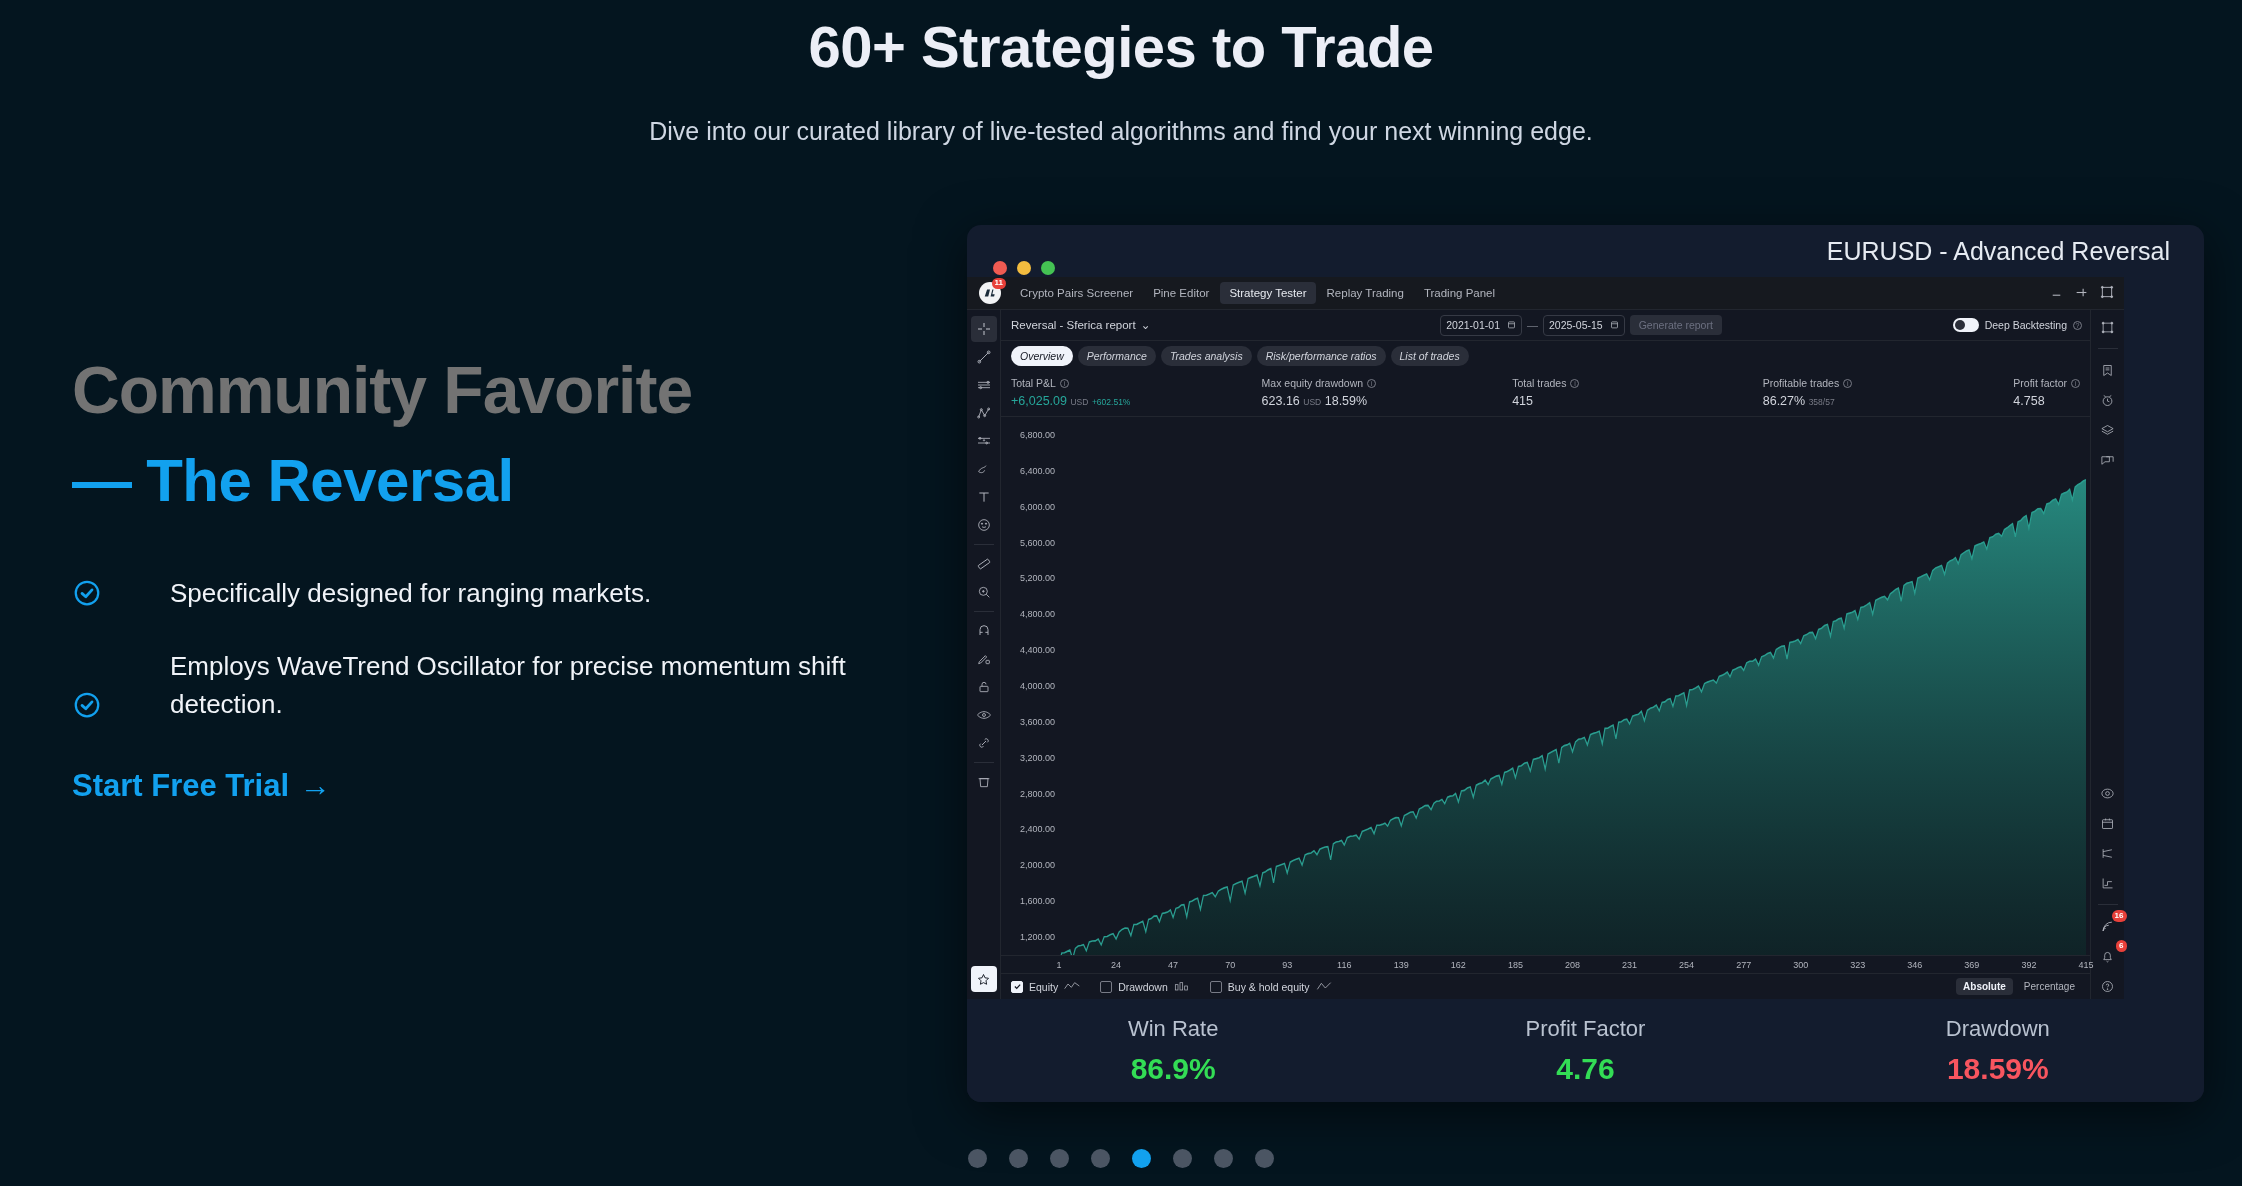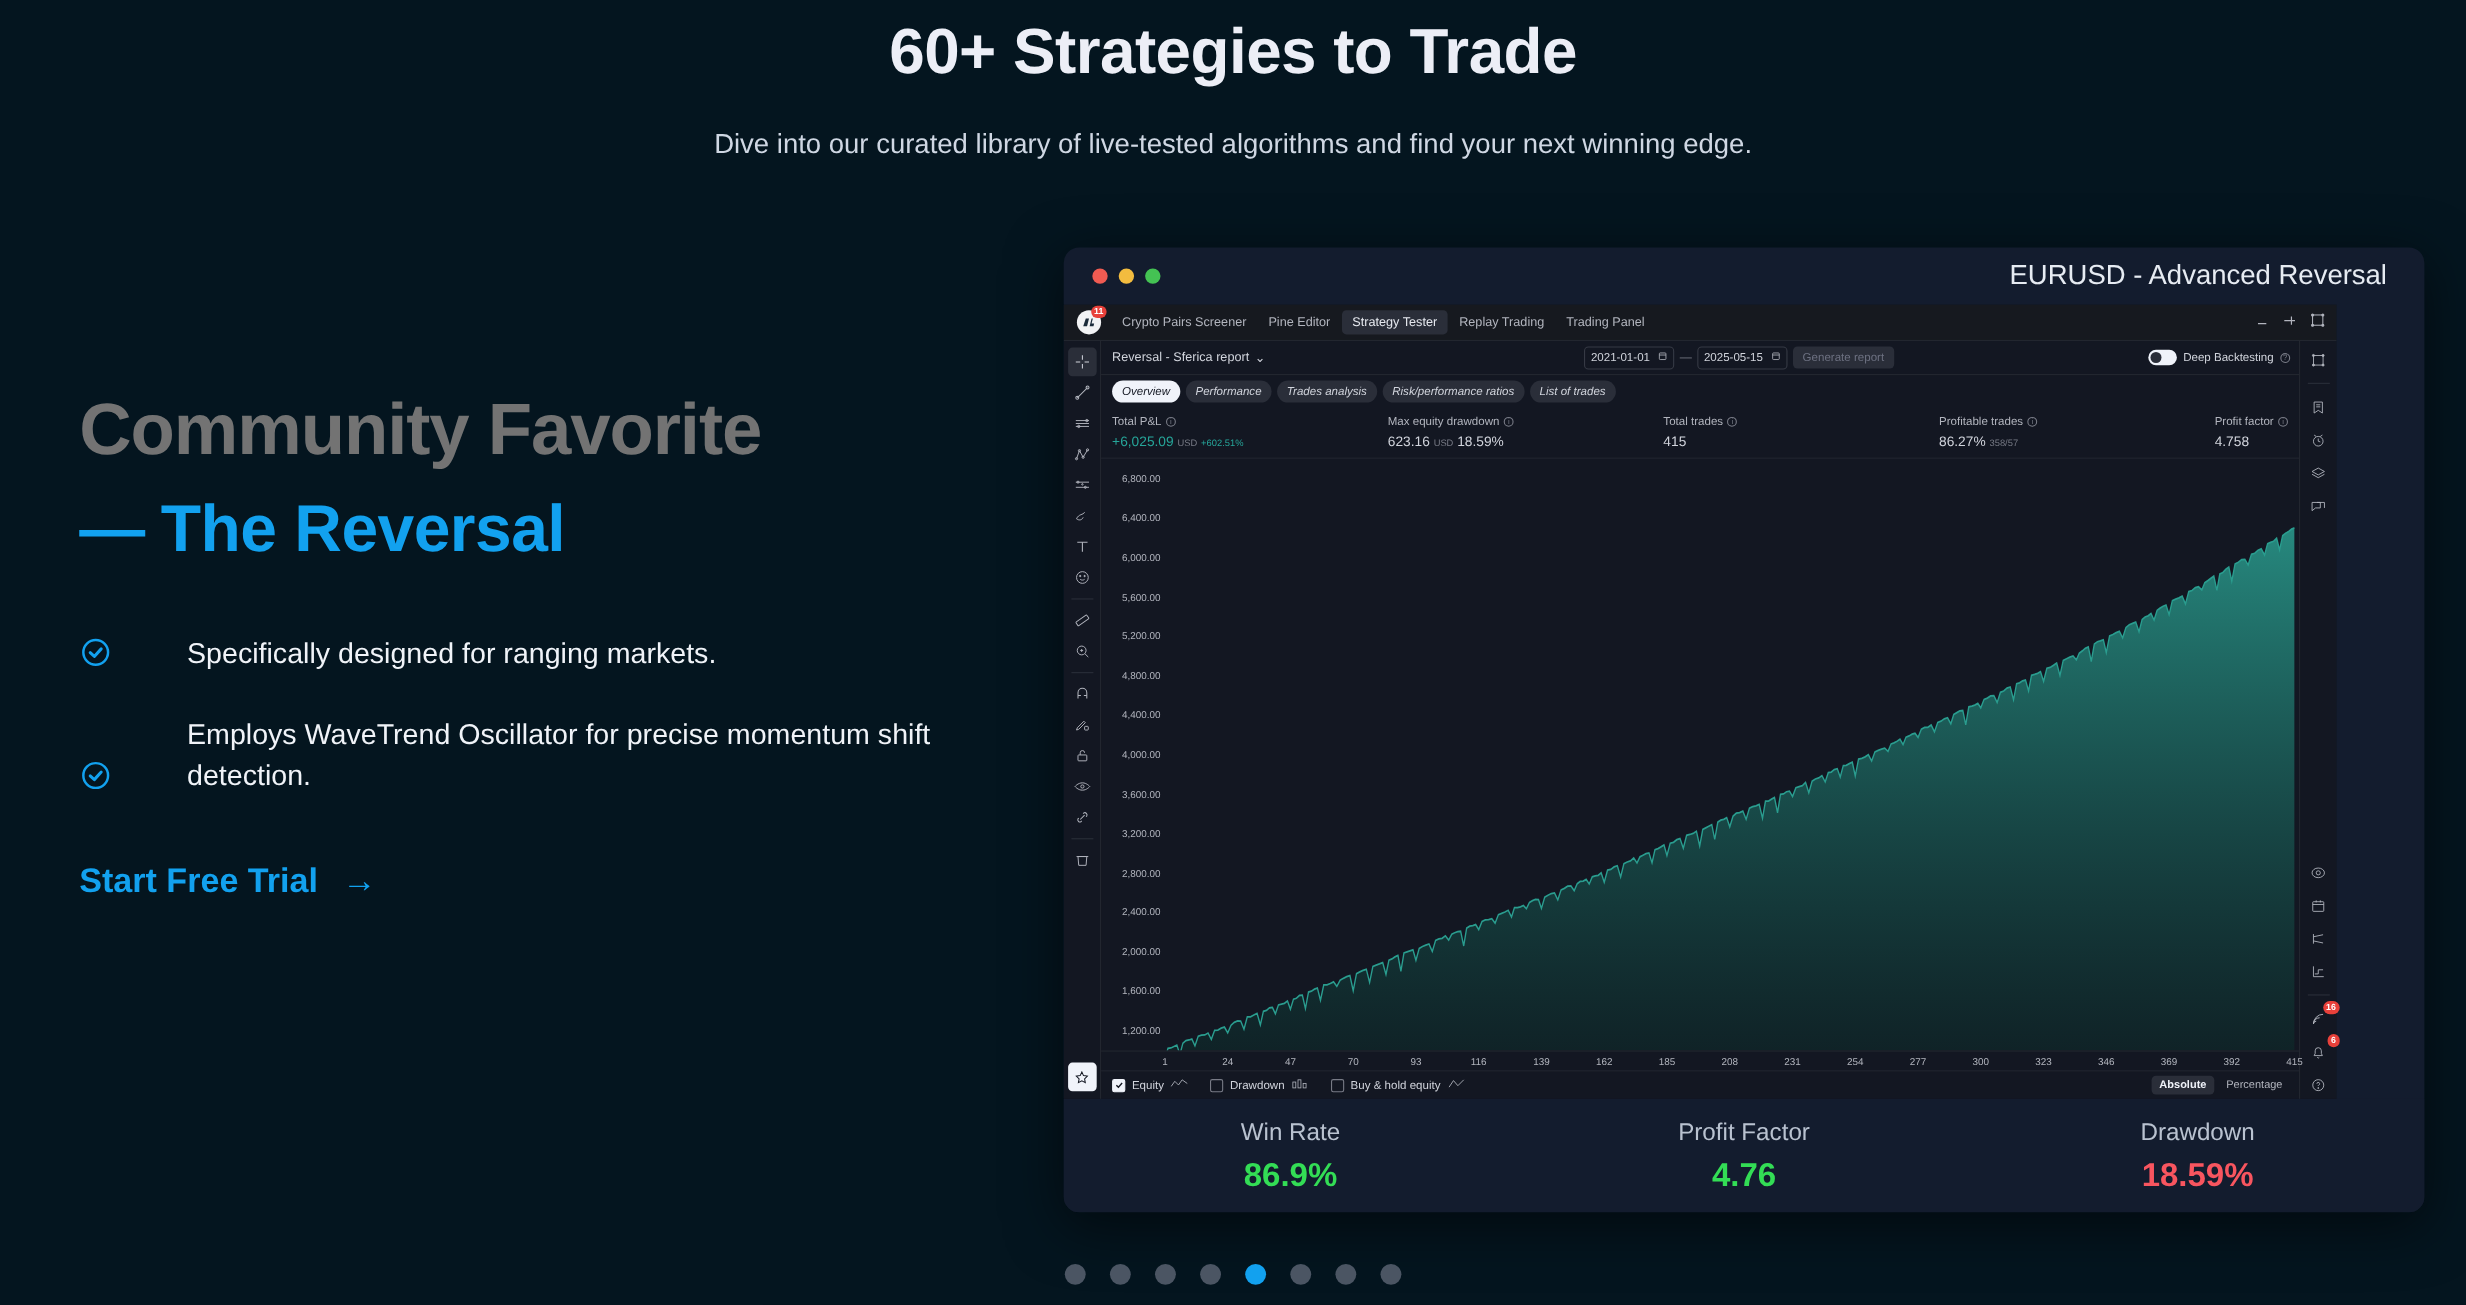--- a/index.html
+++ b/index.html
@@ -34,36 +34,36 @@
   .h-accent .dash { letter-spacing: -2px; }
 
   .bullets { margin-top: 60px; }
   .bullet { display: flex; align-items: flex-end; margin-bottom: 36px; gap: 40px; }
   .bullet .chk { flex: 0 0 auto; margin-top: 4px; margin-right: 28px; }
   .bullet .btxt {
     font-size: 26px; color: #f0f3f8; line-height: 1.45; font-weight: 400;
     max-width: 680px;
   }
   .cta {
-    display: inline-flex; align-items: center; gap: 22px;
-    margin-top: 22px; color: #12a1ef; font-size: 31px; font-weight: 700;
+    display: inline-flex; align-items: center; gap: 11px;
+    margin-top: 8px; color: #12a1ef; font-size: 31px; font-weight: 700;
     text-decoration: none; cursor: pointer;
   }
   .cta .arrow { font-size: 31px; line-height: 1; }
 
   
   .app-window {
     position: absolute; left: 967px; top: 225px;
     width: 1237px; height: 877px;
     background: #131c2e; border-radius: 14px;
     overflow: hidden;
     box-shadow: 0 12px 50px rgba(0,0,0,.55);
   }
   .titlebar {
-    height: 52px; display: flex; align-items: center; padding: 2px 26px;
+    height: 52px; display: flex; align-items: flex-end; padding: 2px 26px;
     position: relative;
   }
   .dots { display: flex; gap: 10px; }
   .dot { width: 14px; height: 14px; border-radius: 50%; }
   .dot.r { background: #f05b52; }
   .dot.y { background: #f3bc3f; }
   .dot.g { background: #44c253; }
   .win-title {
     position: absolute; right: 34px; top: 50%; transform: translateY(-50%);
     color: #e6ebf2; font-size: 25px; font-weight: 400;

